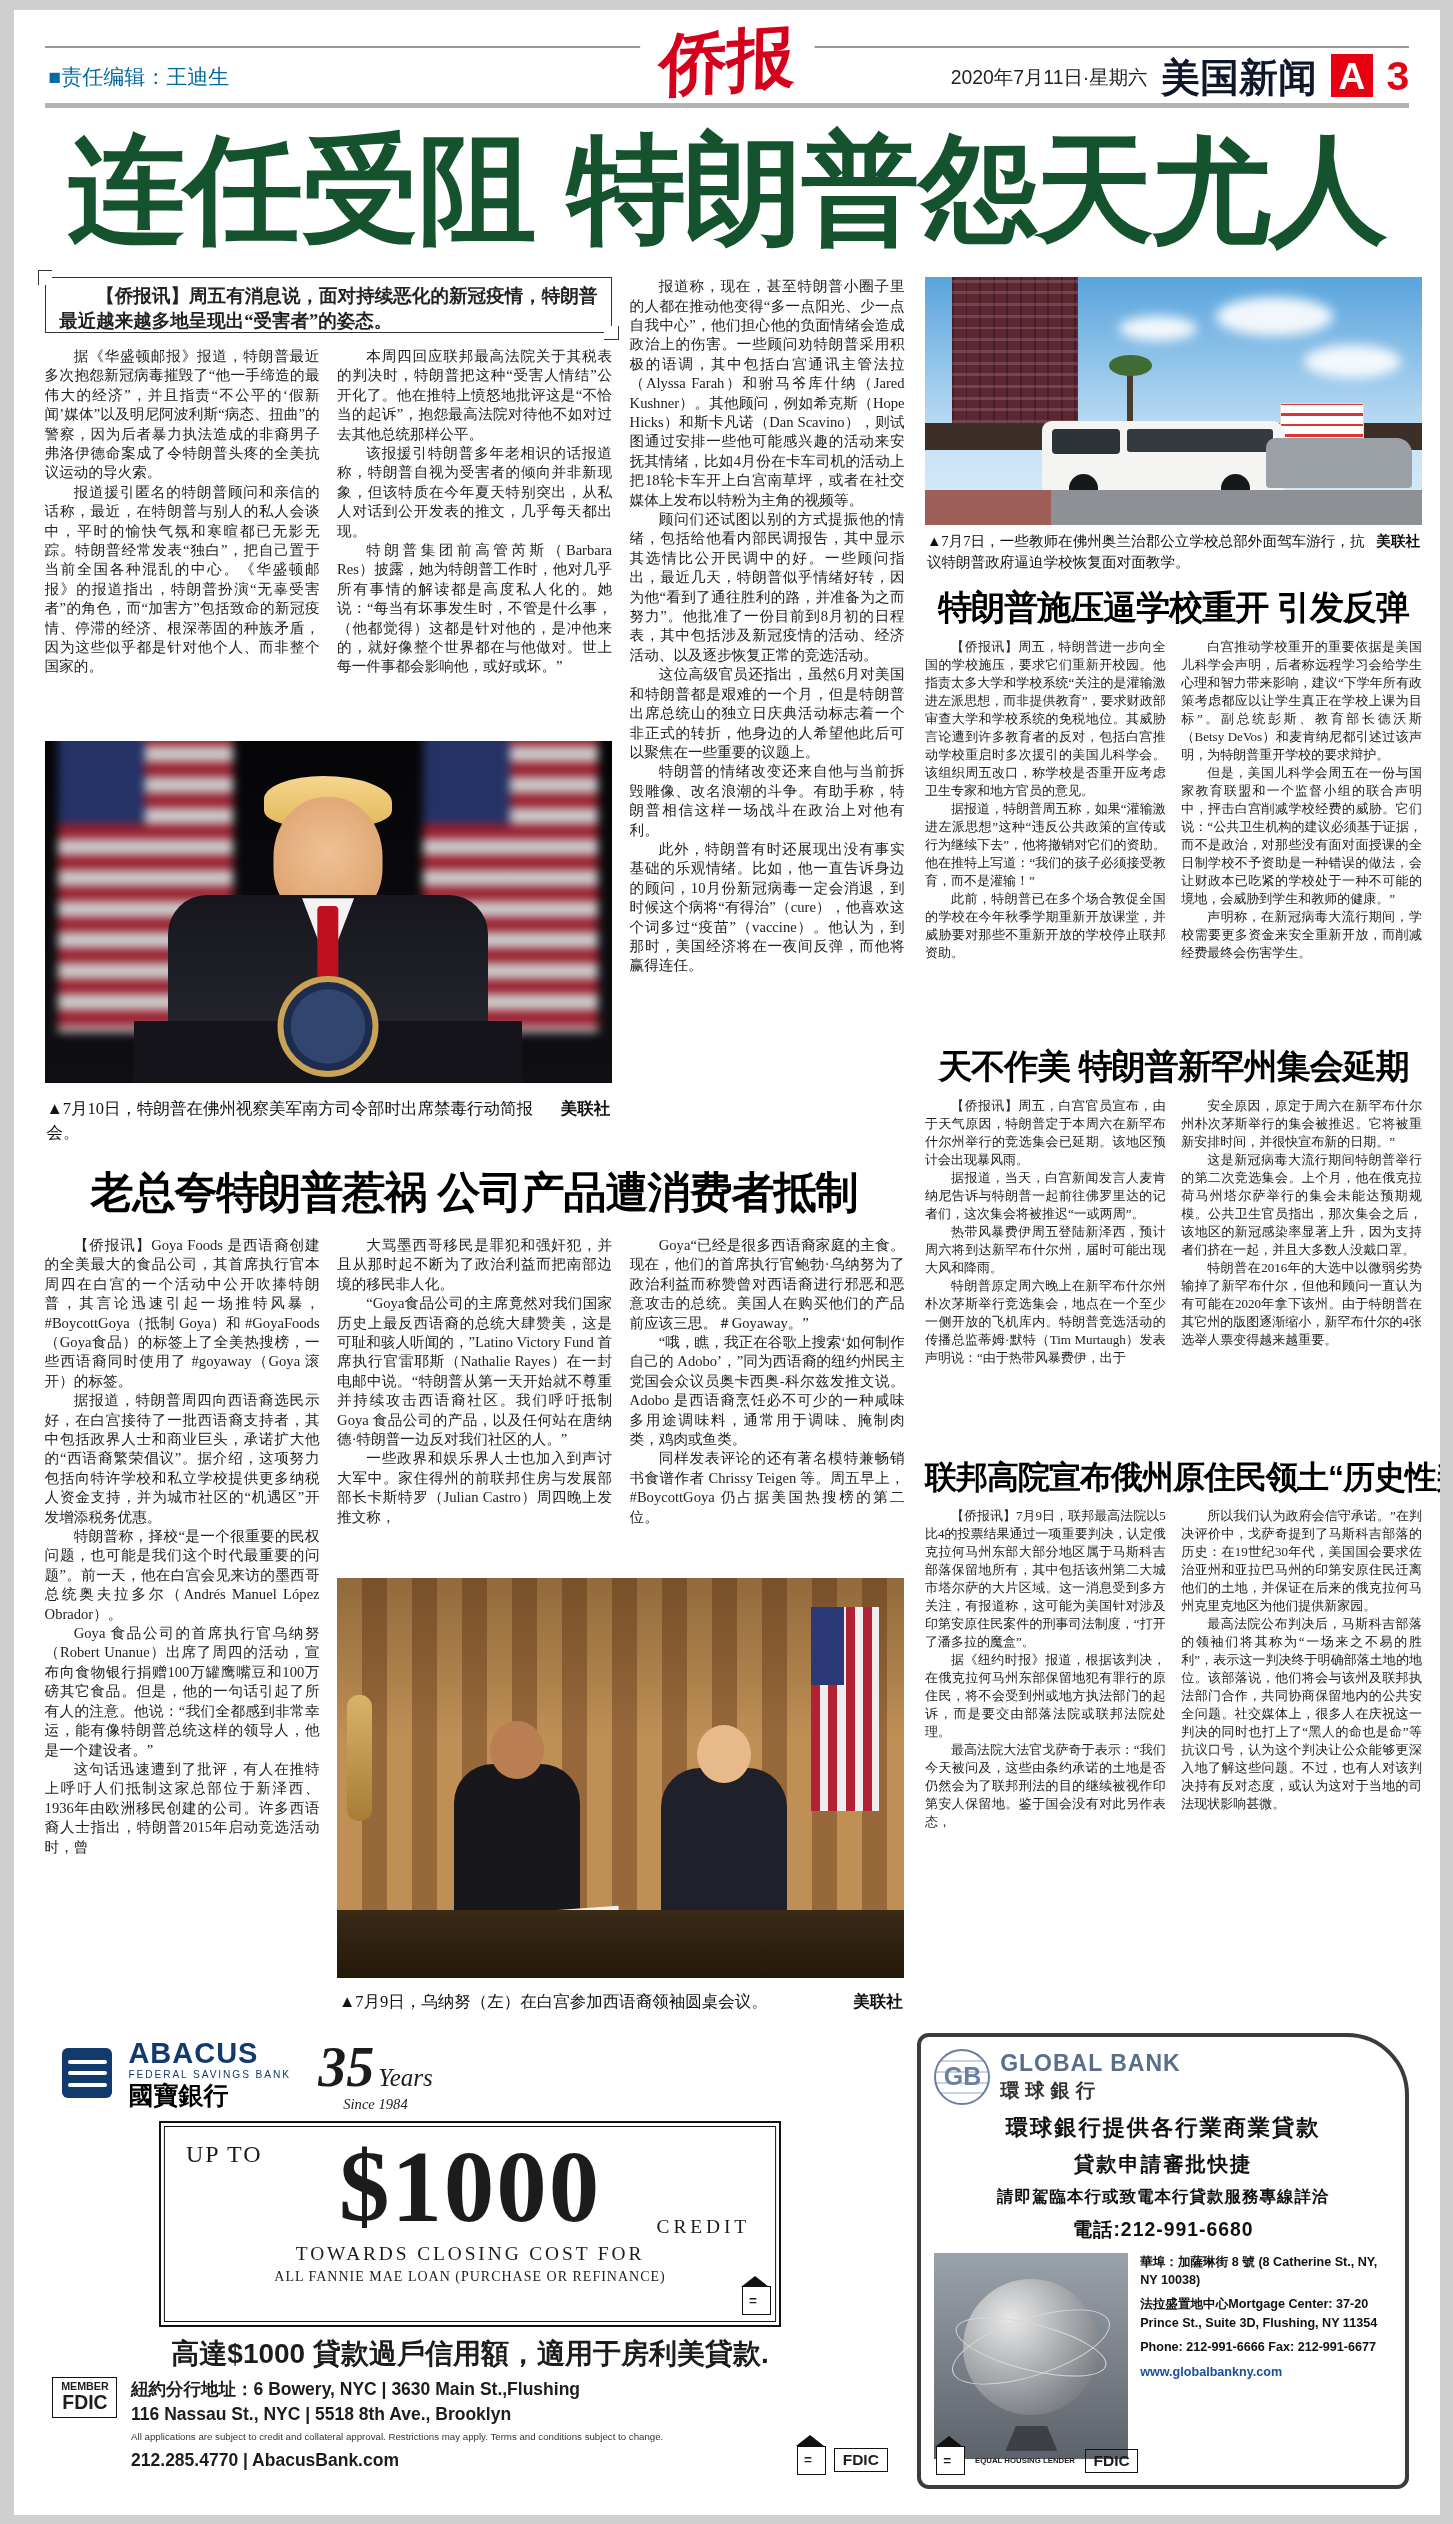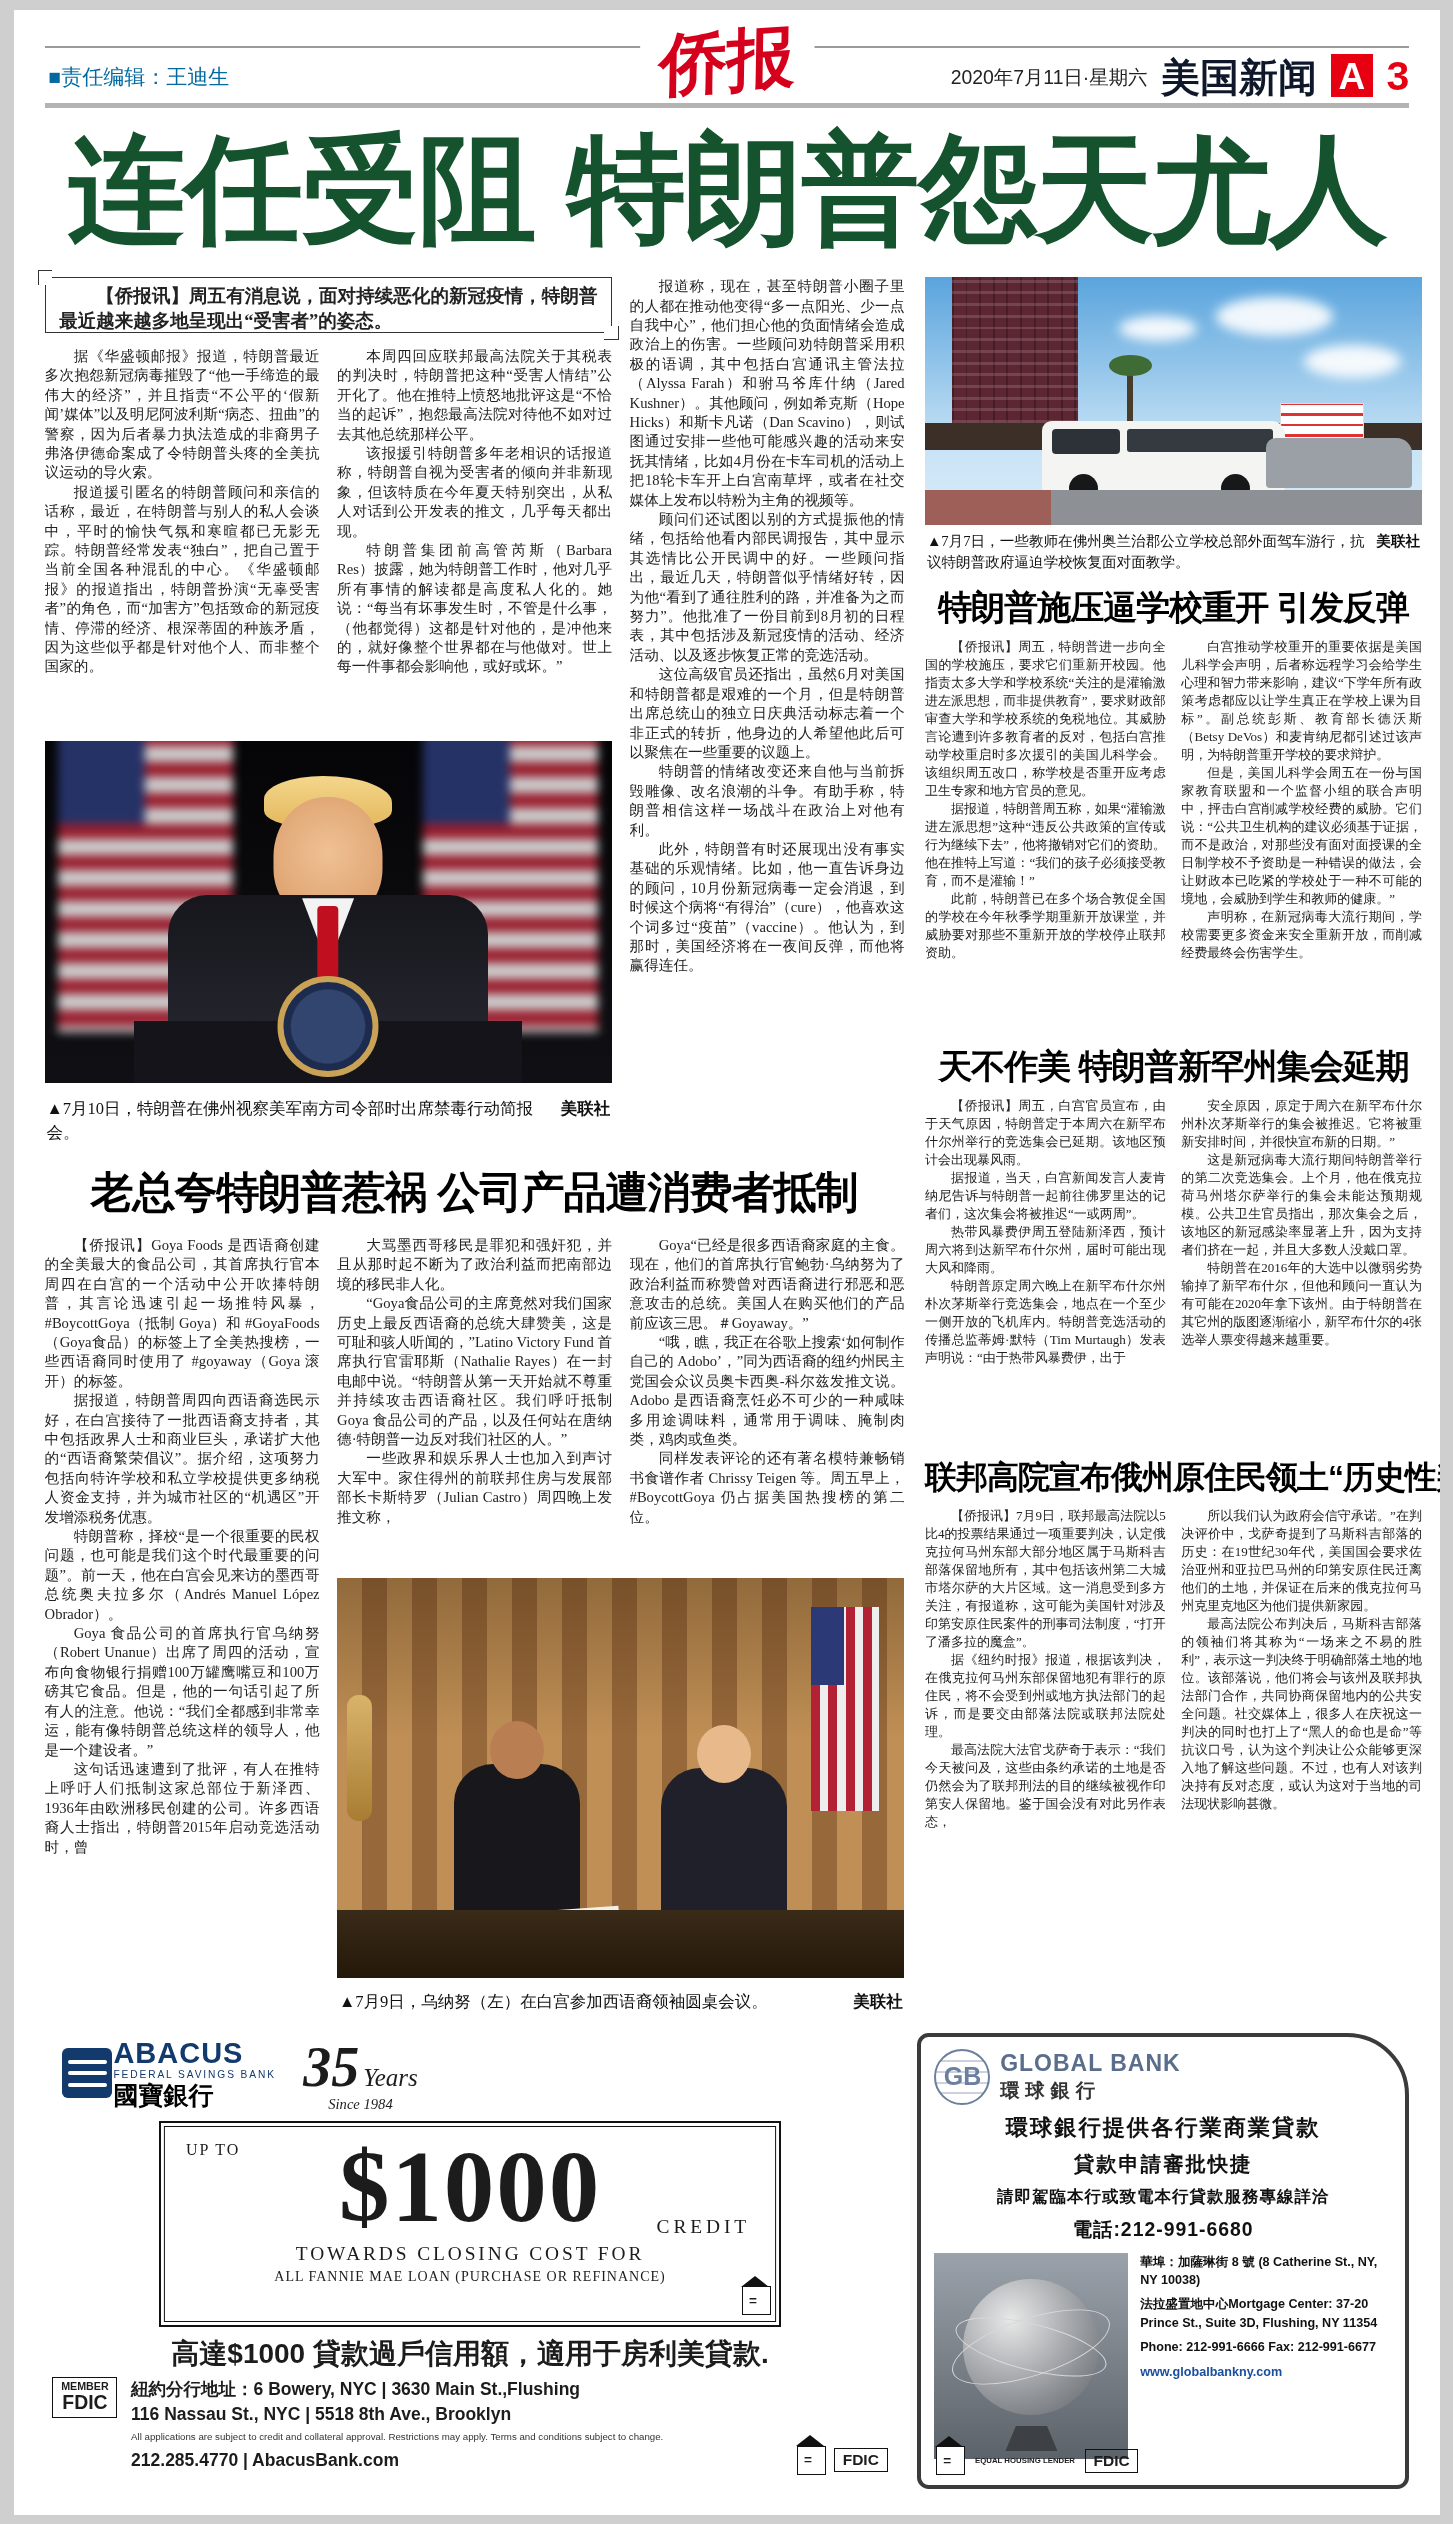--- a/index.html
+++ b/index.html
@@ -124,38 +124,38 @@
   .goya-c1{grid-column:1;grid-row:1/4;overflow:hidden;}
   .goya-c2{grid-column:2;grid-row:1;overflow:hidden;}
   .goya-c3{grid-column:3;grid-row:1;overflow:hidden;}
   .goya-ph{grid-column:2/4;grid-row:2;}
   .goya-cap{grid-column:2/4;grid-row:3;}
 
   
   .ads-row{display:flex;gap:21.4px;margin-top:19.4px;align-items:flex-start;}
   .ad-abacus{width:859px;height:456px;padding:5.8px 7.8px;position:relative;font-family:"Liberation Serif",serif;}
   .aba-top{display:flex;align-items:flex-start;gap:17.5px;}
-  .aba-logo{display:flex;gap:1px;align-items:center;padding-left:10px;}
+  .aba-logo{display:flex;gap:16px;align-items:center;padding-left:10px;}
   .aba-mark{width:50px;height:50px;background:#123a6d;border-radius:5.8px;position:relative;}
   .aba-mark i{position:absolute;left:5.8px;right:5.8px;height:3.9px;background:#fff;border-radius:1.9px;}
   .aba-mark i:nth-child(1){top:11.7px;}.aba-mark i:nth-child(2){top:23px;}.aba-mark i:nth-child(3){top:35px;}
   .aba-name{line-height:1;}
   .aba-en{font-family:"Liberation Sans",sans-serif;font-weight:900;font-size:29px;color:#123a6d;letter-spacing:1px;}
   .aba-sub{font-family:"Liberation Sans",sans-serif;font-size:10.2px;letter-spacing:1.9px;color:#123a6d;margin-top:1.9px;}
   .aba-cn{font-size:25px;font-weight:bold;margin-top:2.9px;color:#000;}
   .aba-years{margin-left:9.7px;text-align:center;line-height:1;}
   .aba-35{font-size:56px;font-style:italic;font-weight:bold;}
   .aba-yrs{font-size:25px;font-style:italic;}
   .aba-since{font-size:14.6px;font-style:italic;margin-top:1.9px;}
   .aba-phone{margin-left:auto;text-align:right;line-height:1.05;}
   .aba-tel{font-family:"Liberation Sans",sans-serif;font-weight:900;font-size:41px;color:#000;}
   .aba-press{font-family:"Liberation Sans",sans-serif;font-weight:900;font-size:29px;margin-top:5.8px;}
   .aba-box{margin:9.7px auto 7.8px auto;width:622px;height:206px;border:2.9px solid #111;box-shadow:inset 0 0 0 2.9px #fff,inset 0 0 0 3.9px #111;
            padding:9.7px 21.4px 7.8px 21.4px;position:relative;text-align:center;}
-  .aba-upto{position:absolute;left:25px;top:17.5px;font-size:16px;letter-spacing:1.9px;}
+  .aba-upto{position:absolute;left:25px;top:17.5px;font-size:24px;letter-spacing:1.9px;}
   .aba-amount{font-size:101px;font-weight:bold;line-height:1;margin-top:3.9px;letter-spacing:1.9px;}
   .aba-credit{position:absolute;right:29px;top:93px;font-size:19.4px;letter-spacing:3.9px;}
   .aba-towards{font-size:19.4px;letter-spacing:2.9px;margin-top:5.8px;}
   .aba-loan{font-size:14px;letter-spacing:1px;margin-top:3.9px;}
   .eh-icon{width:29px;height:29px;border:1.9px solid #111;position:relative;display:inline-block;background:#fff;}
   .eh-icon .roof{position:absolute;left:-1.9px;top:-11.7px;width:0;height:0;border-left:14.6px solid transparent;border-right:14.6px solid transparent;border-bottom:11.7px solid #111;}
   .eh-icon .eq{position:absolute;left:5.8px;top:5.8px;font-family:"Liberation Sans",sans-serif;font-weight:900;font-size:13.6px;}
   .aba-box .eh-wrap{position:absolute;right:7.8px;bottom:5.8px;}
   .aba-cnline{text-align:center;font-size:28px;font-weight:900;font-family:"Liberation Sans",sans-serif;margin:5.8px 0 3.9px 0;}
   .aba-bottom{display:flex;gap:13.6px;align-items:flex-start;margin-top:1.9px;}

